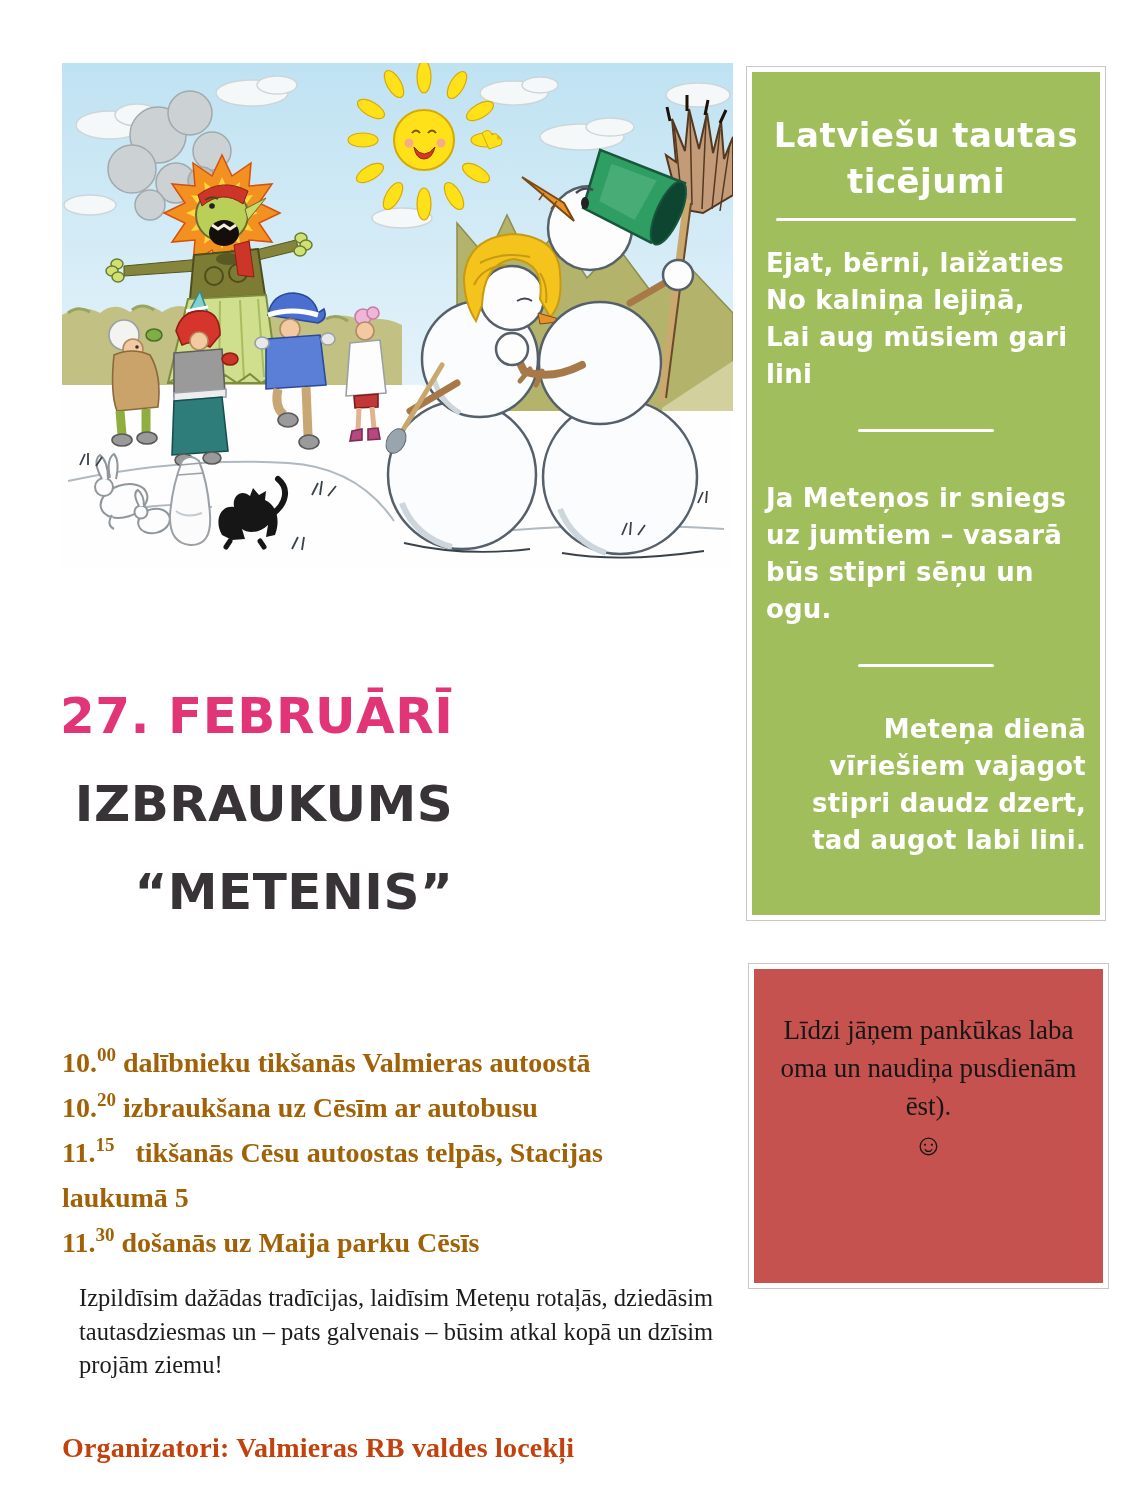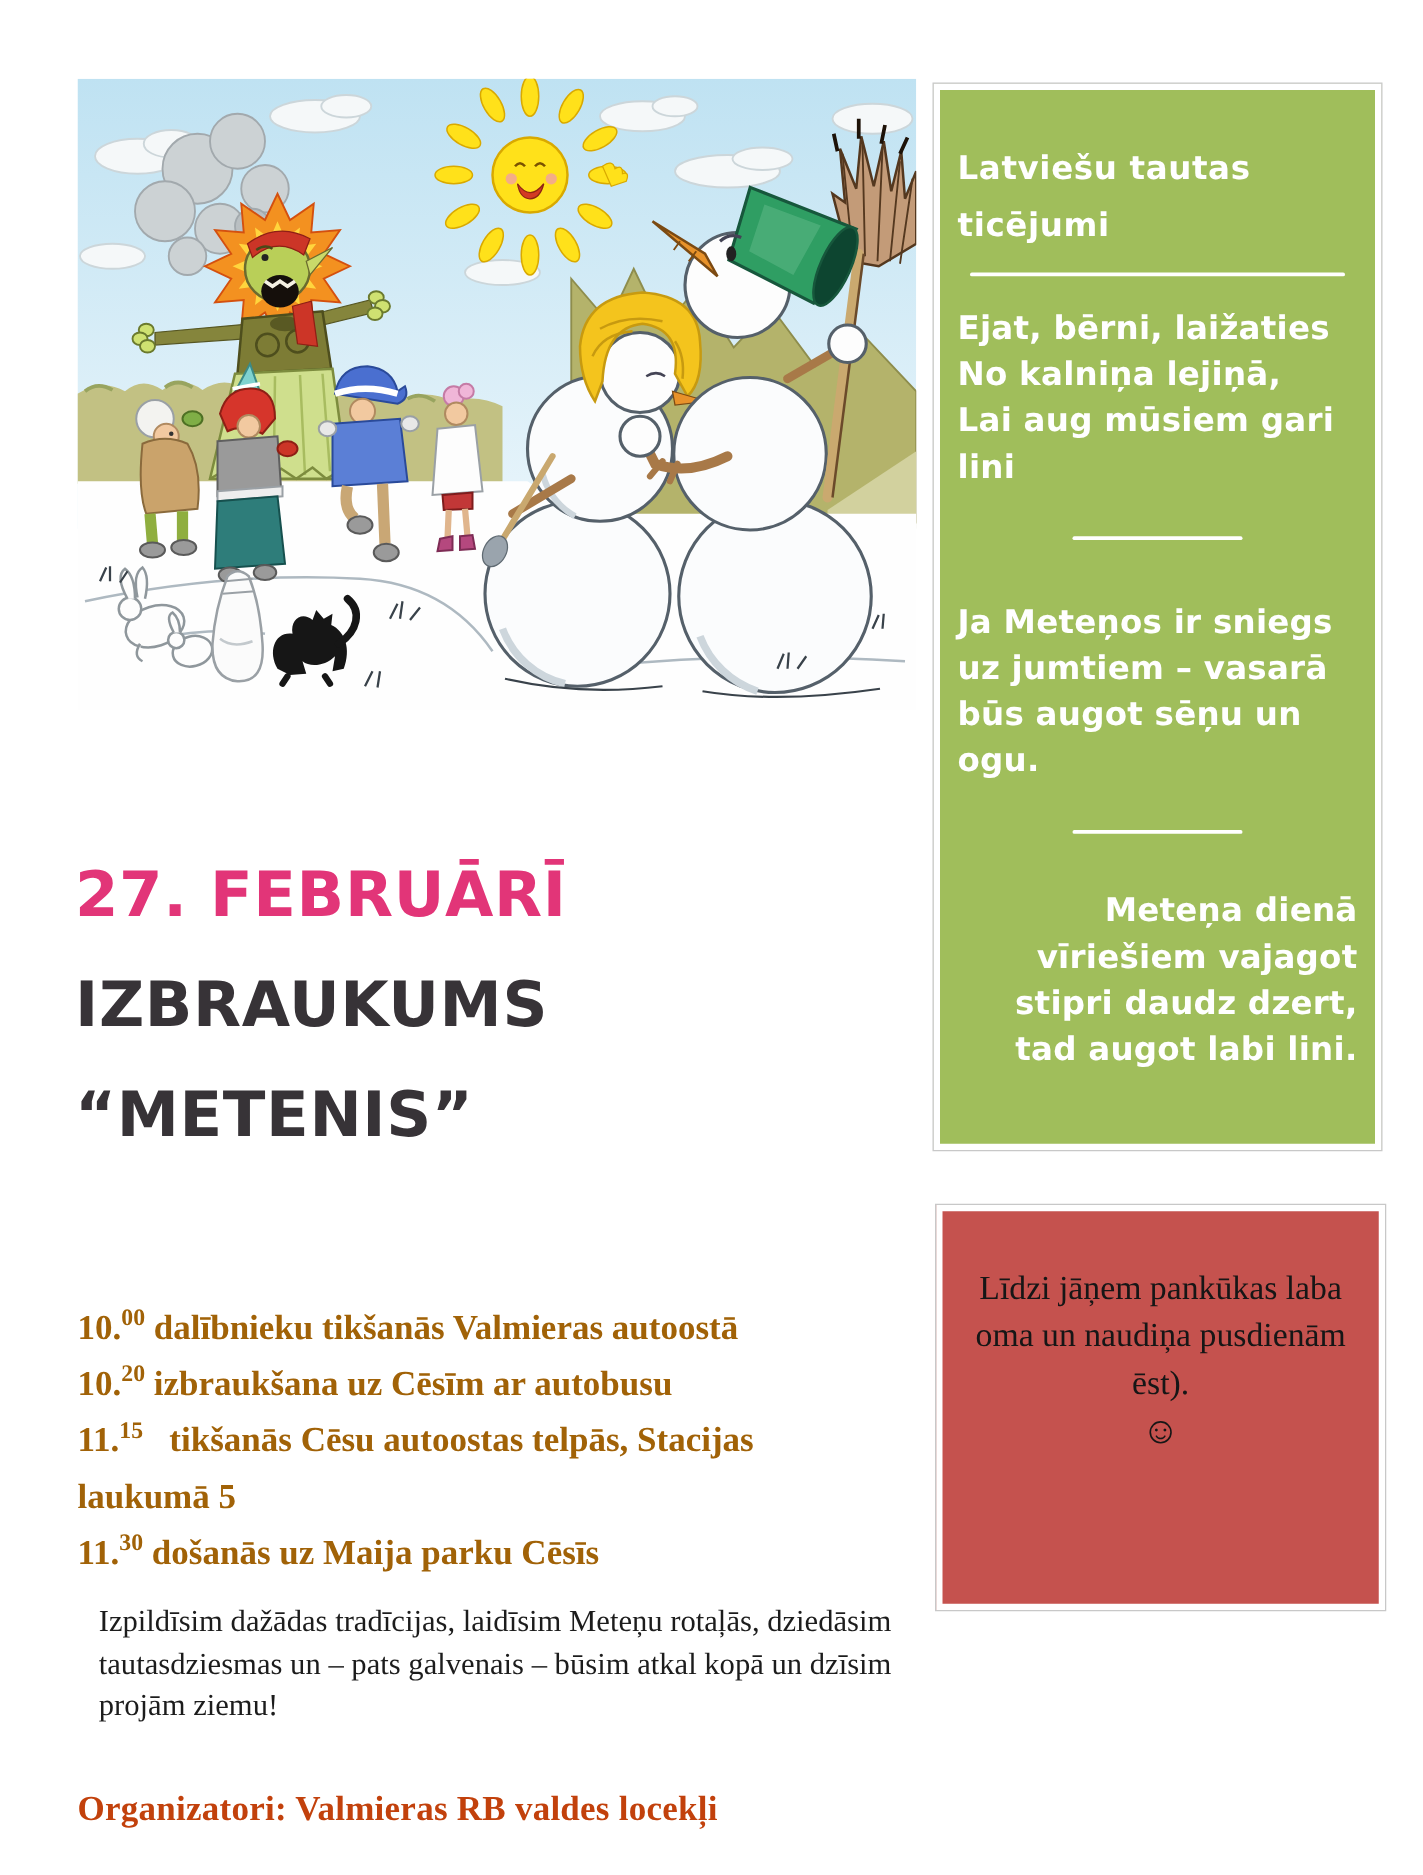--- a/index.html
+++ b/index.html
@@ -22,21 +22,21 @@
   .illustration svg{display:block;width:100%;height:100%;}
 
   
   .green-box{
     position:absolute;left:747px;top:67px;width:358px;height:853px;
     background:var(--beliefs_green);
     border:5px solid #ffffff;outline:1px solid #c8c8c8;
     color:#ffffff;font-family:"DejaVu Sans", sans-serif;font-weight:bold;
     padding:0 14px;overflow:hidden;
   }
-  .gb-title{margin-top:40px;font-size:26px;line-height:46px;text-align:left;letter-spacing:.5px;}
+  .gb-title{margin-top:40px;font-size:34px;line-height:46px;text-align:center;letter-spacing:.5px;}
   .gb-rule{height:3px;background:#ffffff;border-radius:2px;}
   .gb-rule.full{width:300px;margin:14px auto 0;}
   .gb-rule.short{width:136px;margin:36px auto 0;}
   .gb-stanza{font-size:26px;line-height:37px;letter-spacing:.2px;}
   .gb-stanza.s1{margin-top:24px;}
   .gb-stanza.s2{margin-top:48px;}
   .gb-stanza.s3{margin-top:44px;text-align:right;}
 
   
   .red-box{
@@ -49,21 +49,21 @@
   }
   .red-box .smiley{font-size:30px;line-height:40px;}
 
   
   .title-block{
     position:absolute;left:60px;top:672px;
     font-family:"DejaVu Sans", sans-serif;font-weight:bold;
     font-size:50px;line-height:88px;letter-spacing:.5px;white-space:nowrap;
   }
   .title-block .t1{color:var(--accent_pink);}
-  .title-block .t2,.title-block .t3{color:var(--title_dark);}
+  .title-block .t2,.title-block .t3{color:var(--title_dark);text-align:right;}
 
   
   .schedule{
     position:absolute;left:62px;top:1040px;
     font-size:28px;font-weight:bold;line-height:45px;color:#a16207;
   }
   .schedule .time{white-space:pre;}
   .schedule sup{font-size:19px;line-height:0;position:relative;top:-1px;}
   .sch-text{white-space:pre-wrap;}
 
@@ -323,21 +323,21 @@
     <div>No kalniņa lejiņā,</div>
     <div>Lai aug mūsiem gari</div>
     <div>lini</div>
   </div>
 
   <div class="gb-rule short"></div>
 
   <div class="gb-stanza s2">
     <div>Ja Meteņos ir sniegs</div>
     <div>uz jumtiem – vasarā</div>
-    <div>būs augot sēņu un</div>
+    <div>būs stipri sēņu un</div>
     <div>ogu.</div>
   </div>
 
   <div class="gb-rule short"></div>
 
   <div class="gb-stanza s3">
     <div>Meteņa dienā</div>
     <div>vīriešiem vajagot</div>
     <div>stipri daudz dzert,</div>
     <div>tad augot labi lini.</div>

